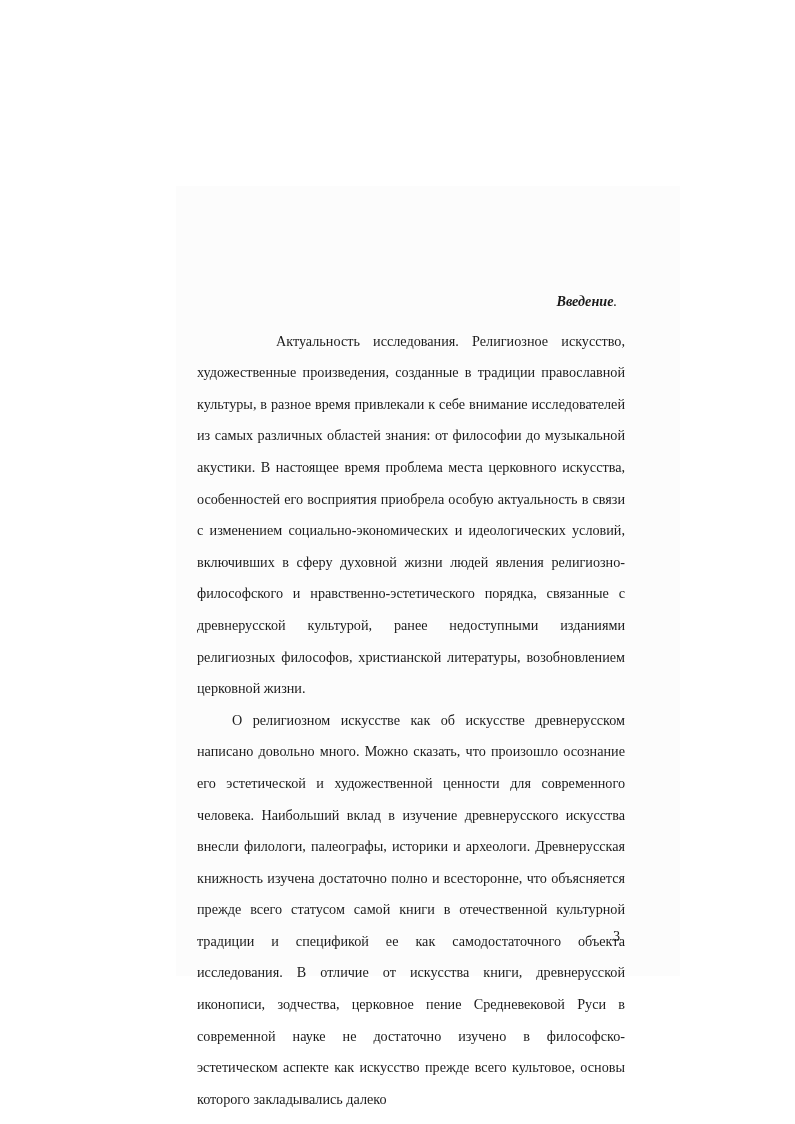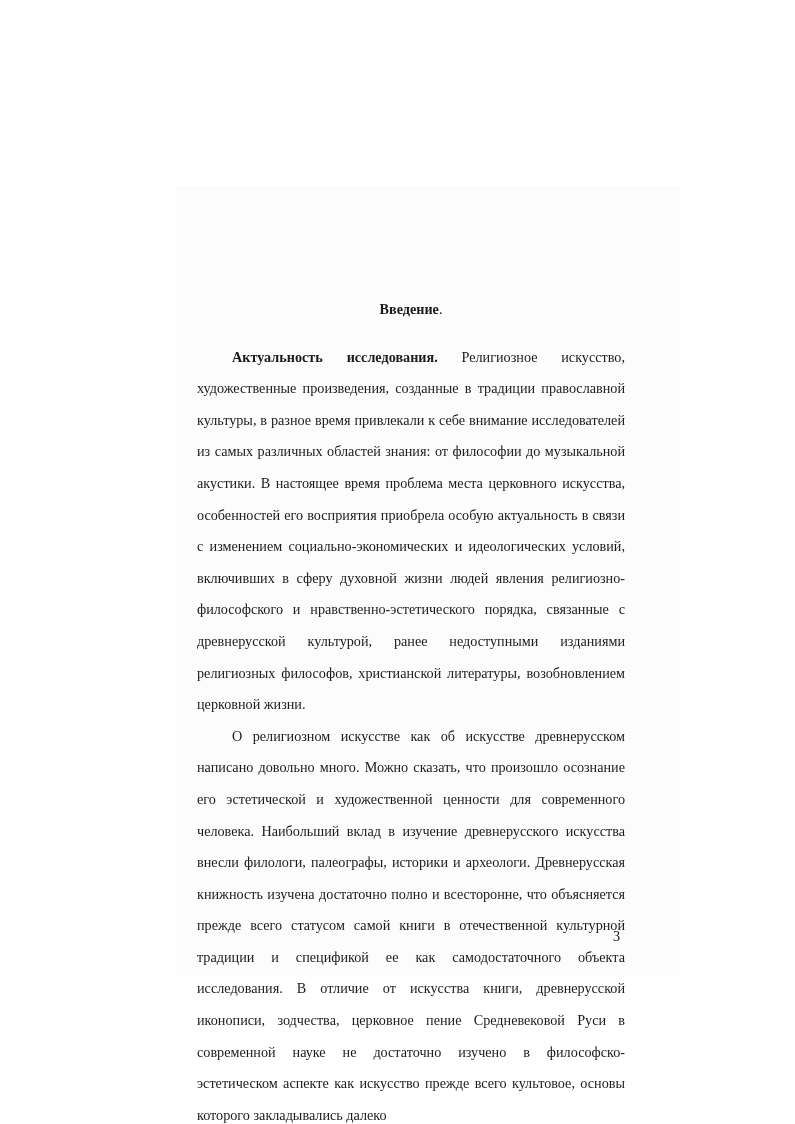--- a/index.html
+++ b/index.html
@@ -11,27 +11,27 @@
   }
   .page {
     position: absolute; left: 176px; top: 186px; width: 504px; height: 790px;
     background: #fcfcfc;
   }
   .content {
     position: absolute; left: 197px; top: 278px; width: 428px;
     font-size: 14.2px; line-height: 31.6px;
   }
   .heading {
-    text-align: center; font-weight: bold; margin: 16px;
+    text-align: right; font-weight: bold; margin: 8px; font-style: italic;
   }
   .heading .dot { font-weight: normal; }
   .para {
     margin: 0; text-align: justify; text-indent: 35px;
   }
-  .para .lead { font-weight: bold; }
+  .para .lead { font-weight: normal; margin-left: 44px; }
   .page-number {
     position: absolute; left: 613px; top: 928px; font-size: 14.2px;
   }
 </style>
 </head>
 <body>
 
 <div class="page"></div>
 
 <div class="content">

